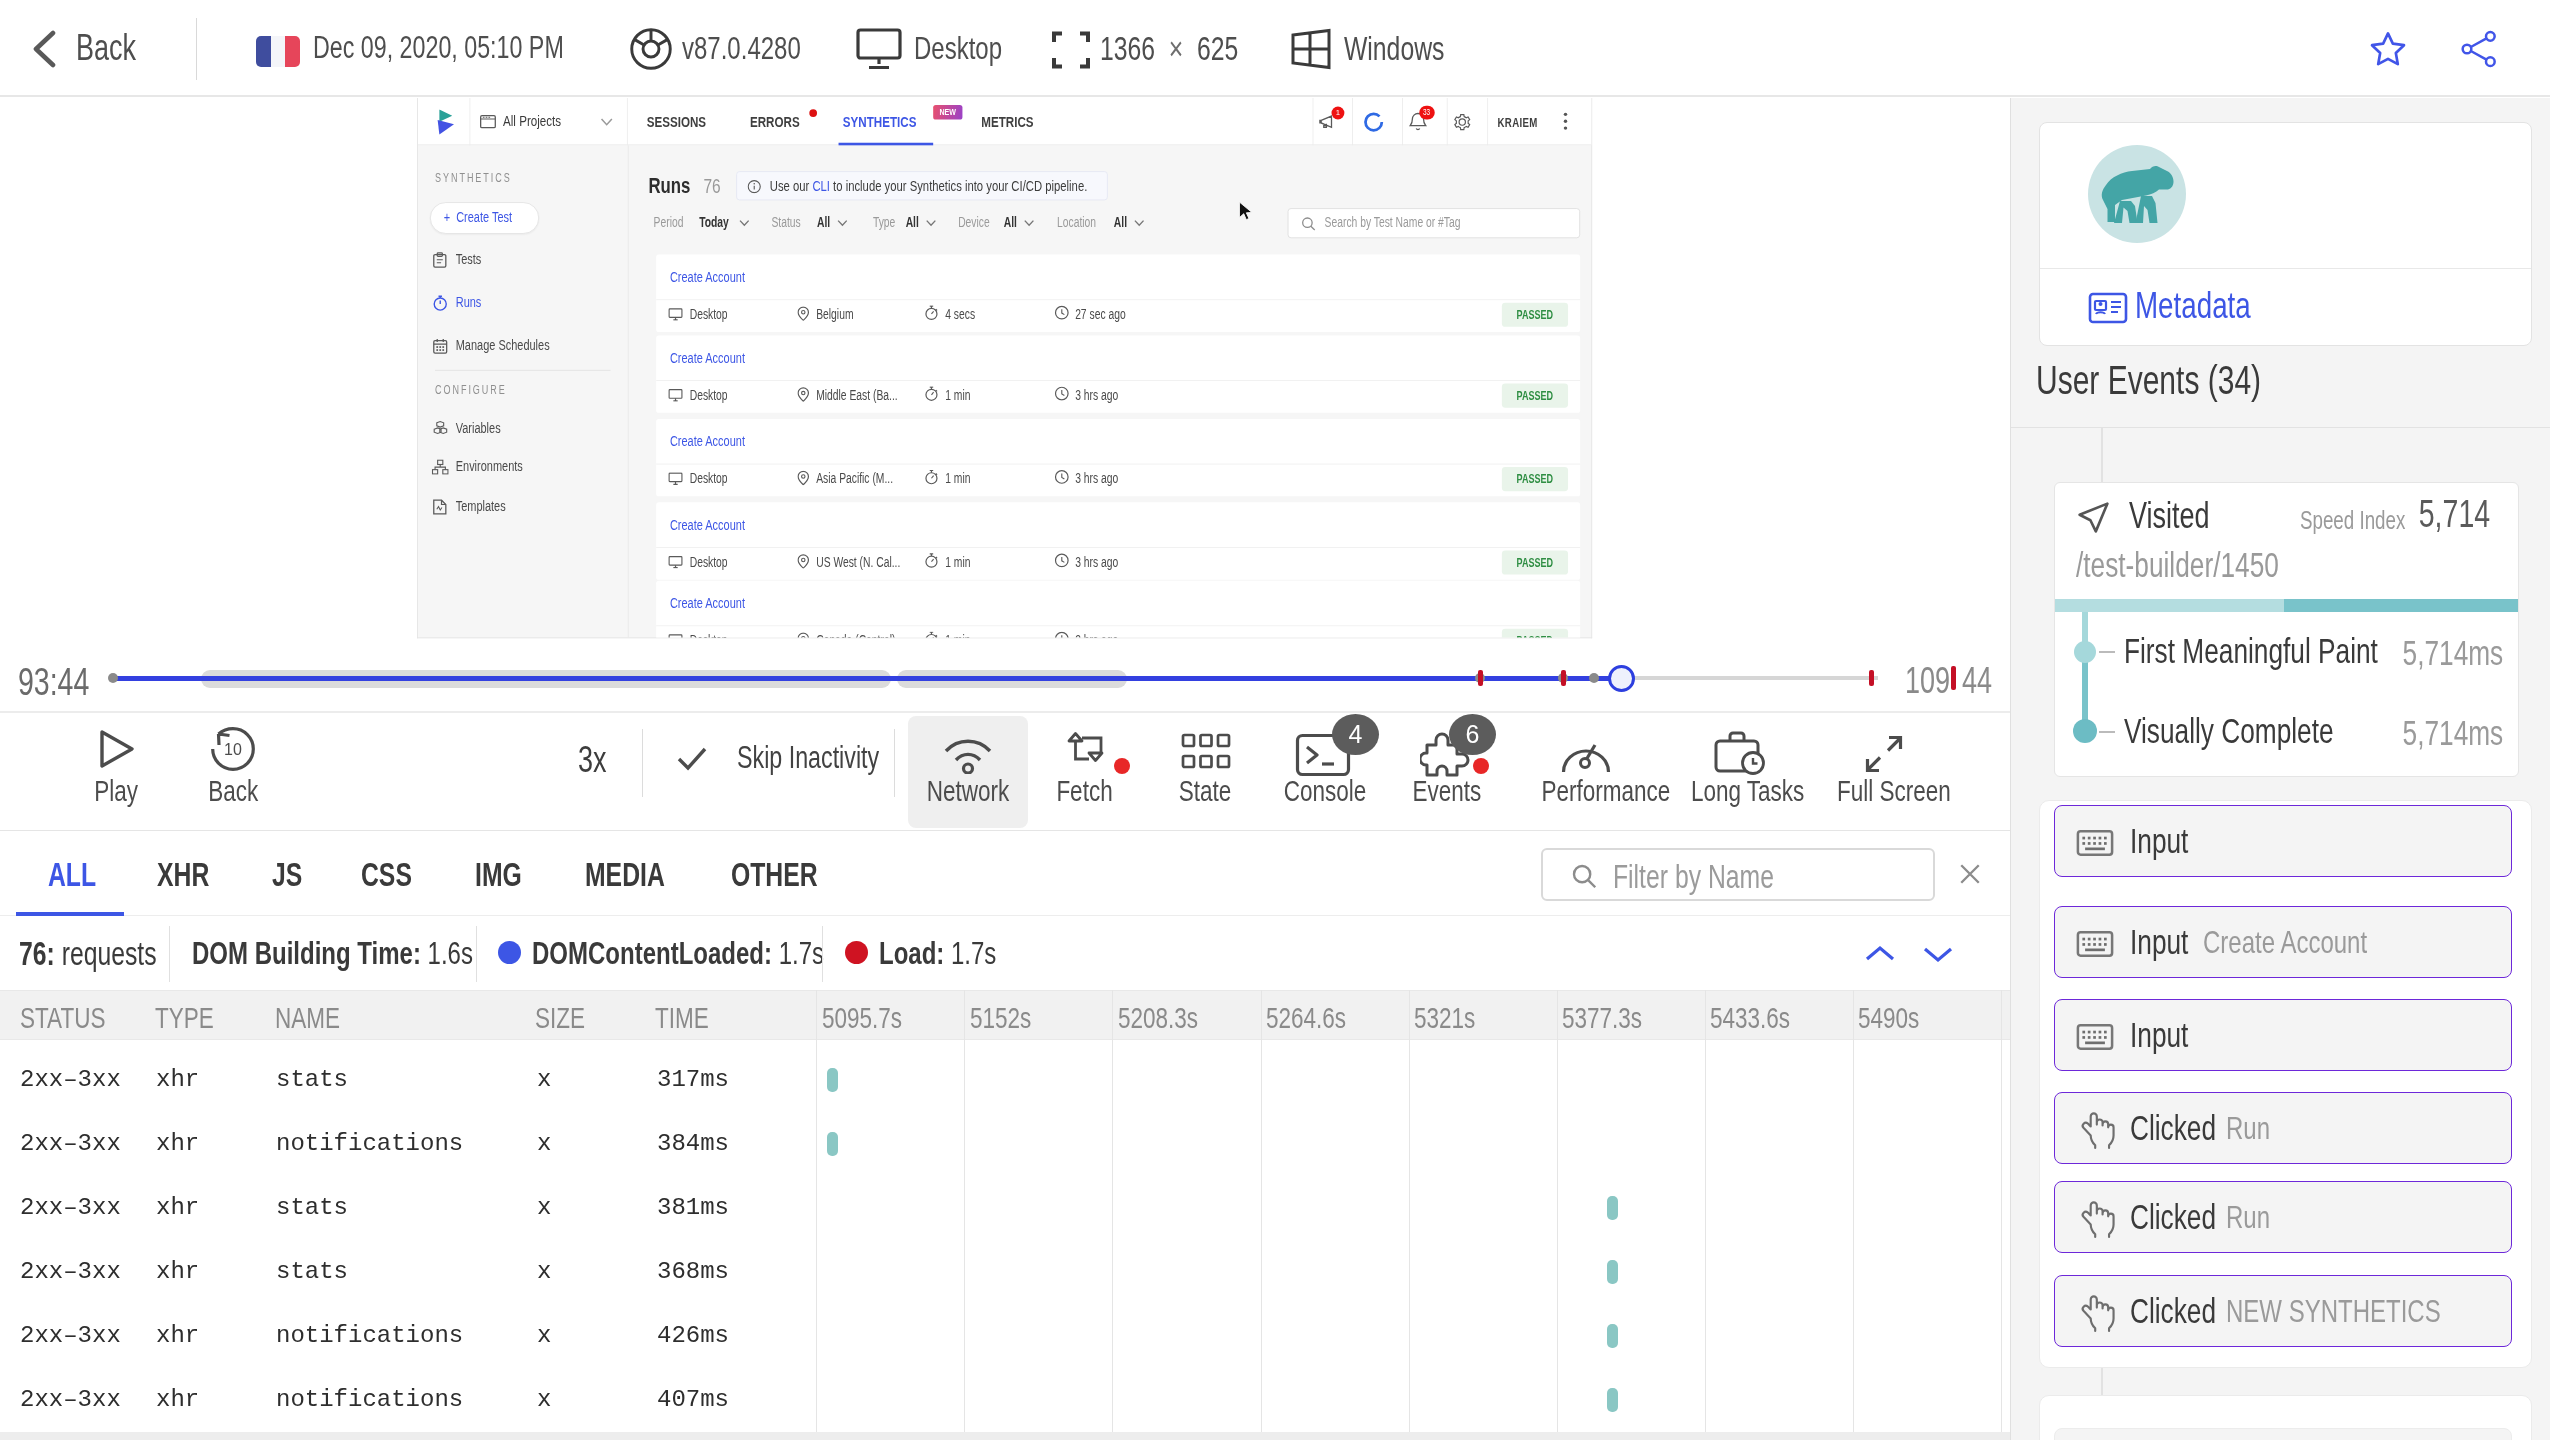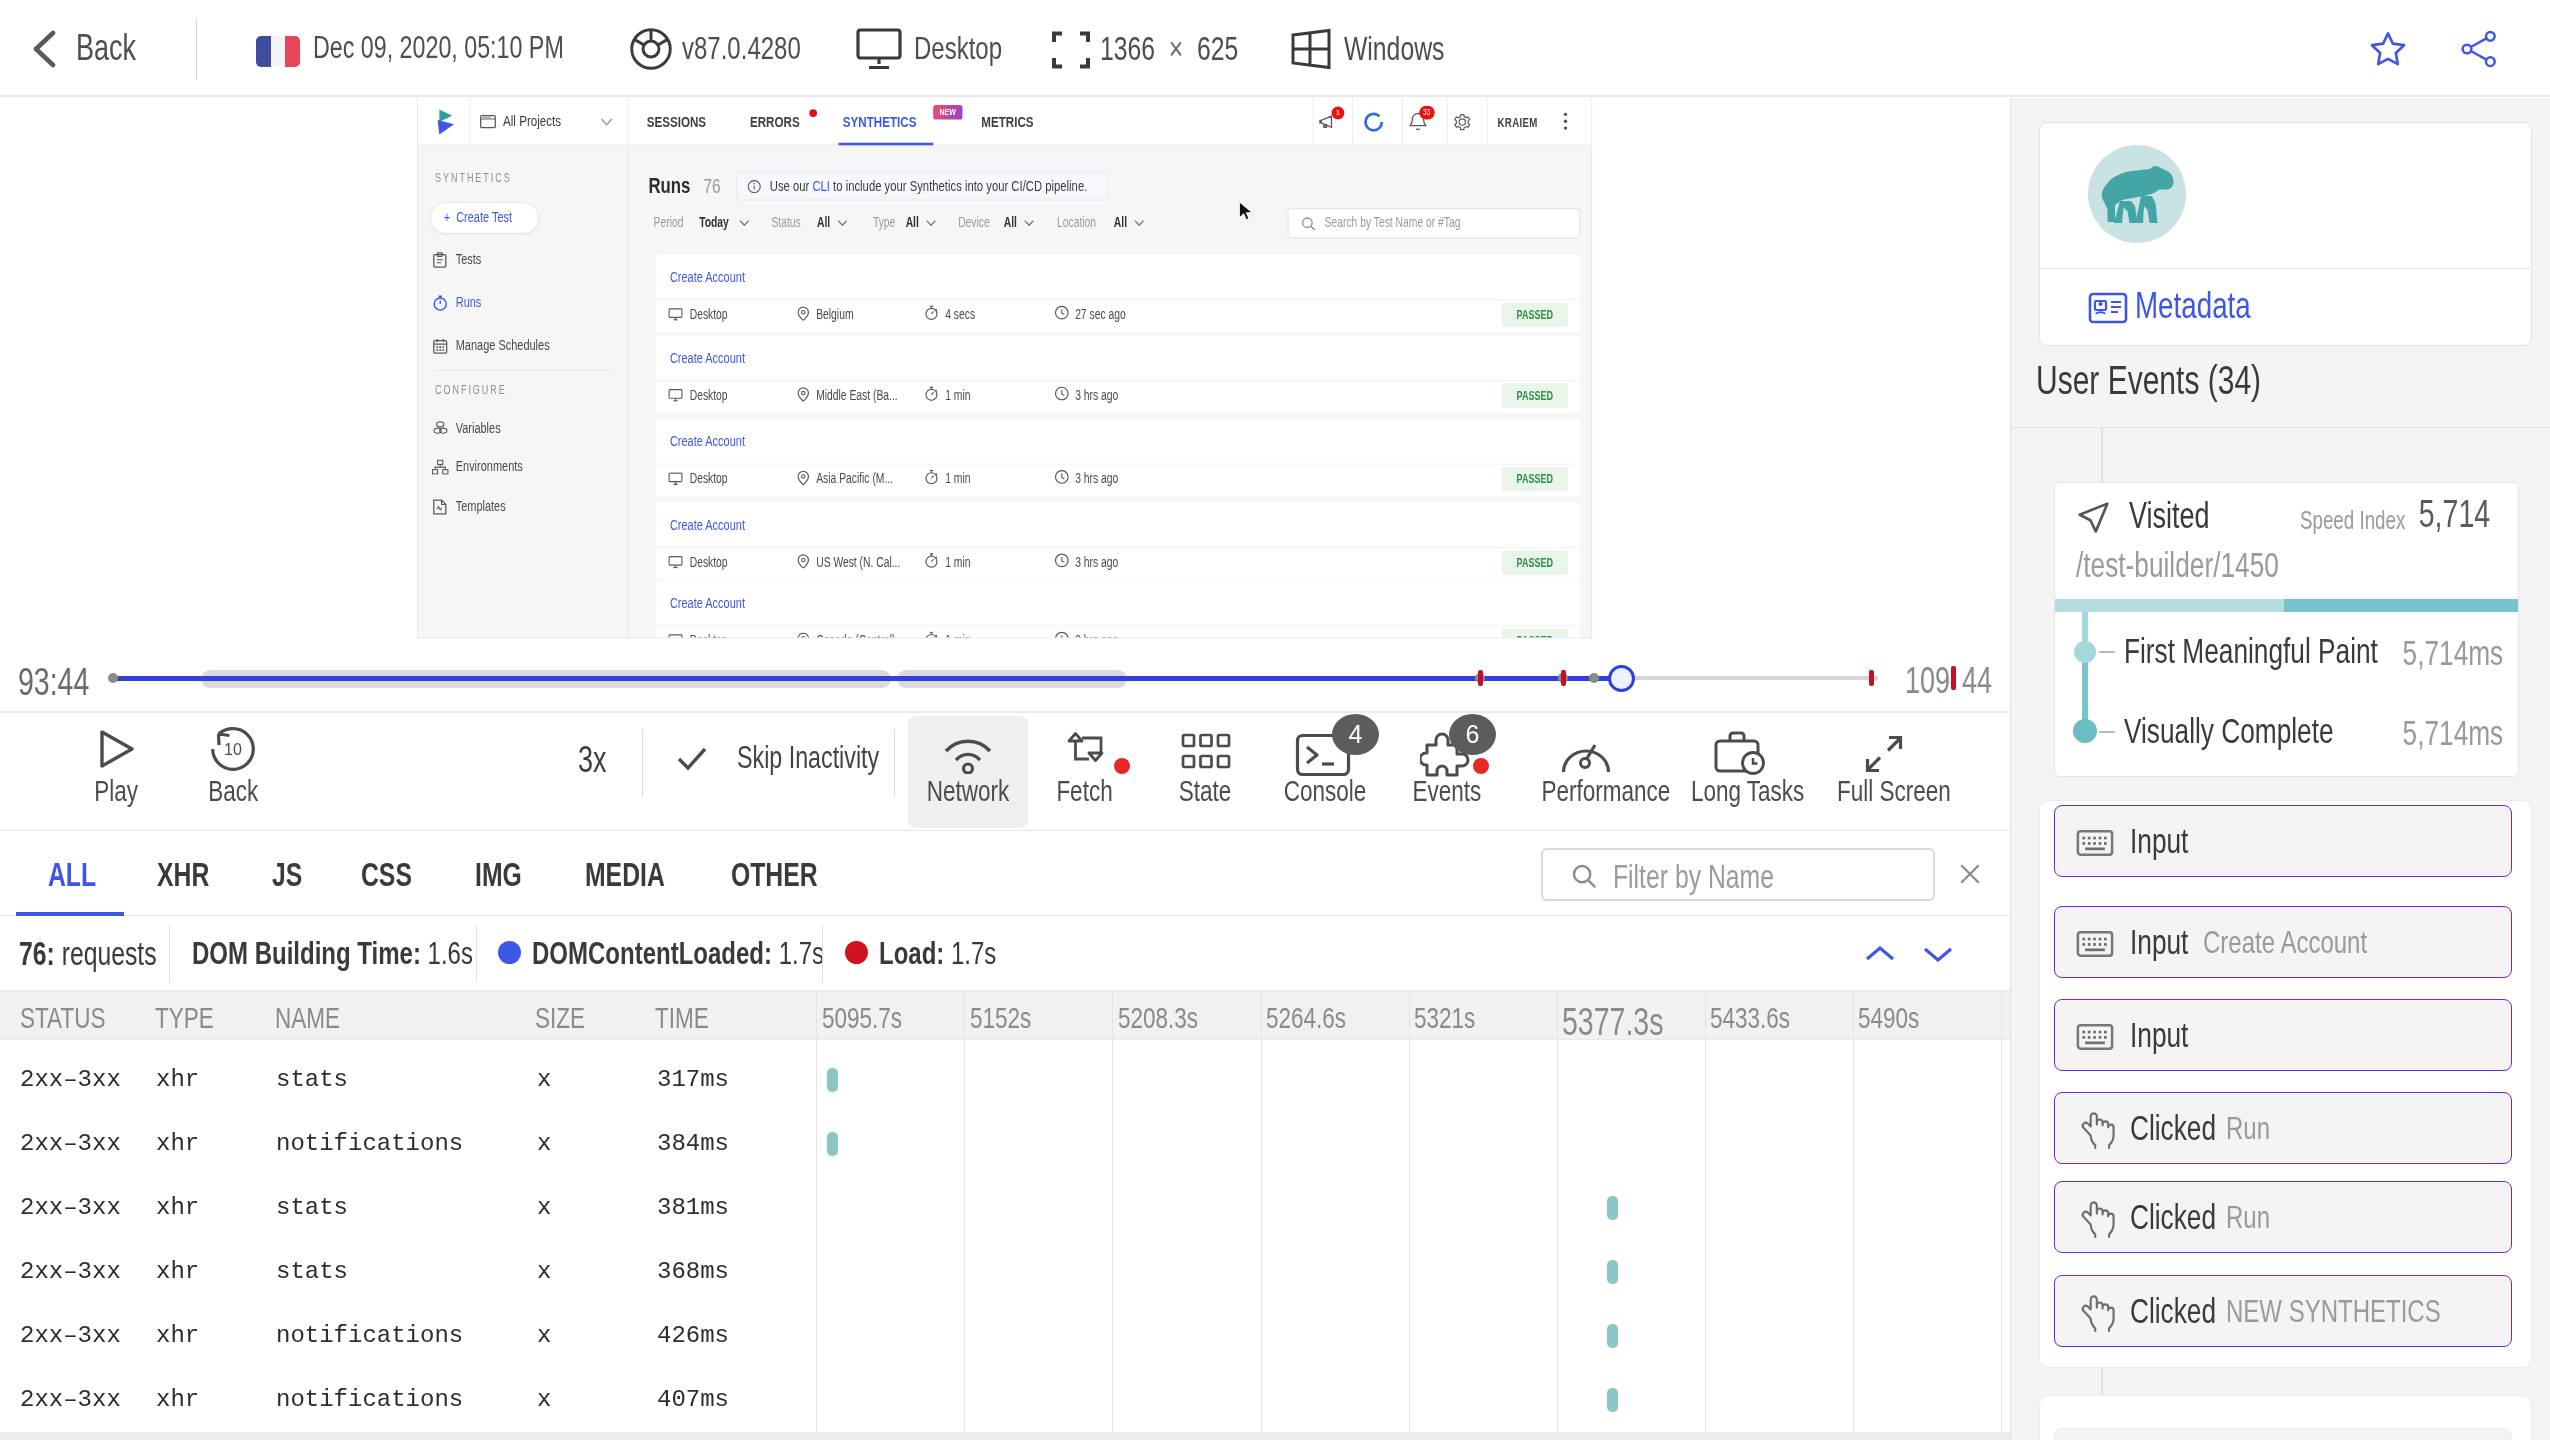--- a/index.html
+++ b/index.html
@@ -480,21 +480,21 @@
     <div class="abs hl" style="left:20px;top:11px;font-size:30px;"><span class="tx">STATUS</span></div>
       <div class="abs hl" style="left:155px;top:11px;font-size:30px;"><span class="tx">TYPE</span></div>
       <div class="abs hl" style="left:275px;top:11px;font-size:30px;"><span class="tx">NAME</span></div>
       <div class="abs hl" style="left:535px;top:11px;font-size:30px;"><span class="tx">SIZE</span></div>
       <div class="abs hl" style="left:655px;top:11px;font-size:30px;text-align:right;"><span class="tx">TIME</span></div>
       <div class="abs hl" style="left:822px;top:11px;font-size:30px;"><span class="tx">5095.7s</span></div>
       <div class="abs hl" style="left:970px;top:11px;font-size:30px;"><span class="tx">5152s</span></div>
       <div class="abs hl" style="left:1118px;top:11px;font-size:30px;"><span class="tx">5208.3s</span></div>
       <div class="abs hl" style="left:1266px;top:11px;font-size:30px;"><span class="tx">5264.6s</span></div>
       <div class="abs hl" style="left:1414px;top:11px;font-size:30px;"><span class="tx">5321s</span></div>
-      <div class="abs hl" style="left:1562px;top:11px;font-size:38px;"><span class="tx">5377.3s</span></div>
+      <div class="abs hl" style="left:1562px;top:11px;font-size:30px;"><span class="tx">5377.3s</span></div>
       <div class="abs hl" style="left:1710px;top:11px;font-size:30px;"><span class="tx">5433.6s</span></div>
       <div class="abs hl" style="left:1858px;top:11px;font-size:30px;"><span class="tx">5490s</span></div>
     <div class="abs" style="left:816px;top:0;width:1px;height:444px;background:#e5e5e5;"></div>
       <div class="abs" style="left:964px;top:0;width:1px;height:444px;background:#e5e5e5;"></div>
       <div class="abs" style="left:1112px;top:0;width:1px;height:444px;background:#e5e5e5;"></div>
       <div class="abs" style="left:1261px;top:0;width:1px;height:444px;background:#e5e5e5;"></div>
       <div class="abs" style="left:1409px;top:0;width:1px;height:444px;background:#e5e5e5;"></div>
       <div class="abs" style="left:1557px;top:0;width:1px;height:444px;background:#e5e5e5;"></div>
       <div class="abs" style="left:1705px;top:0;width:1px;height:444px;background:#e5e5e5;"></div>
       <div class="abs" style="left:1853px;top:0;width:1px;height:444px;background:#e5e5e5;"></div>

